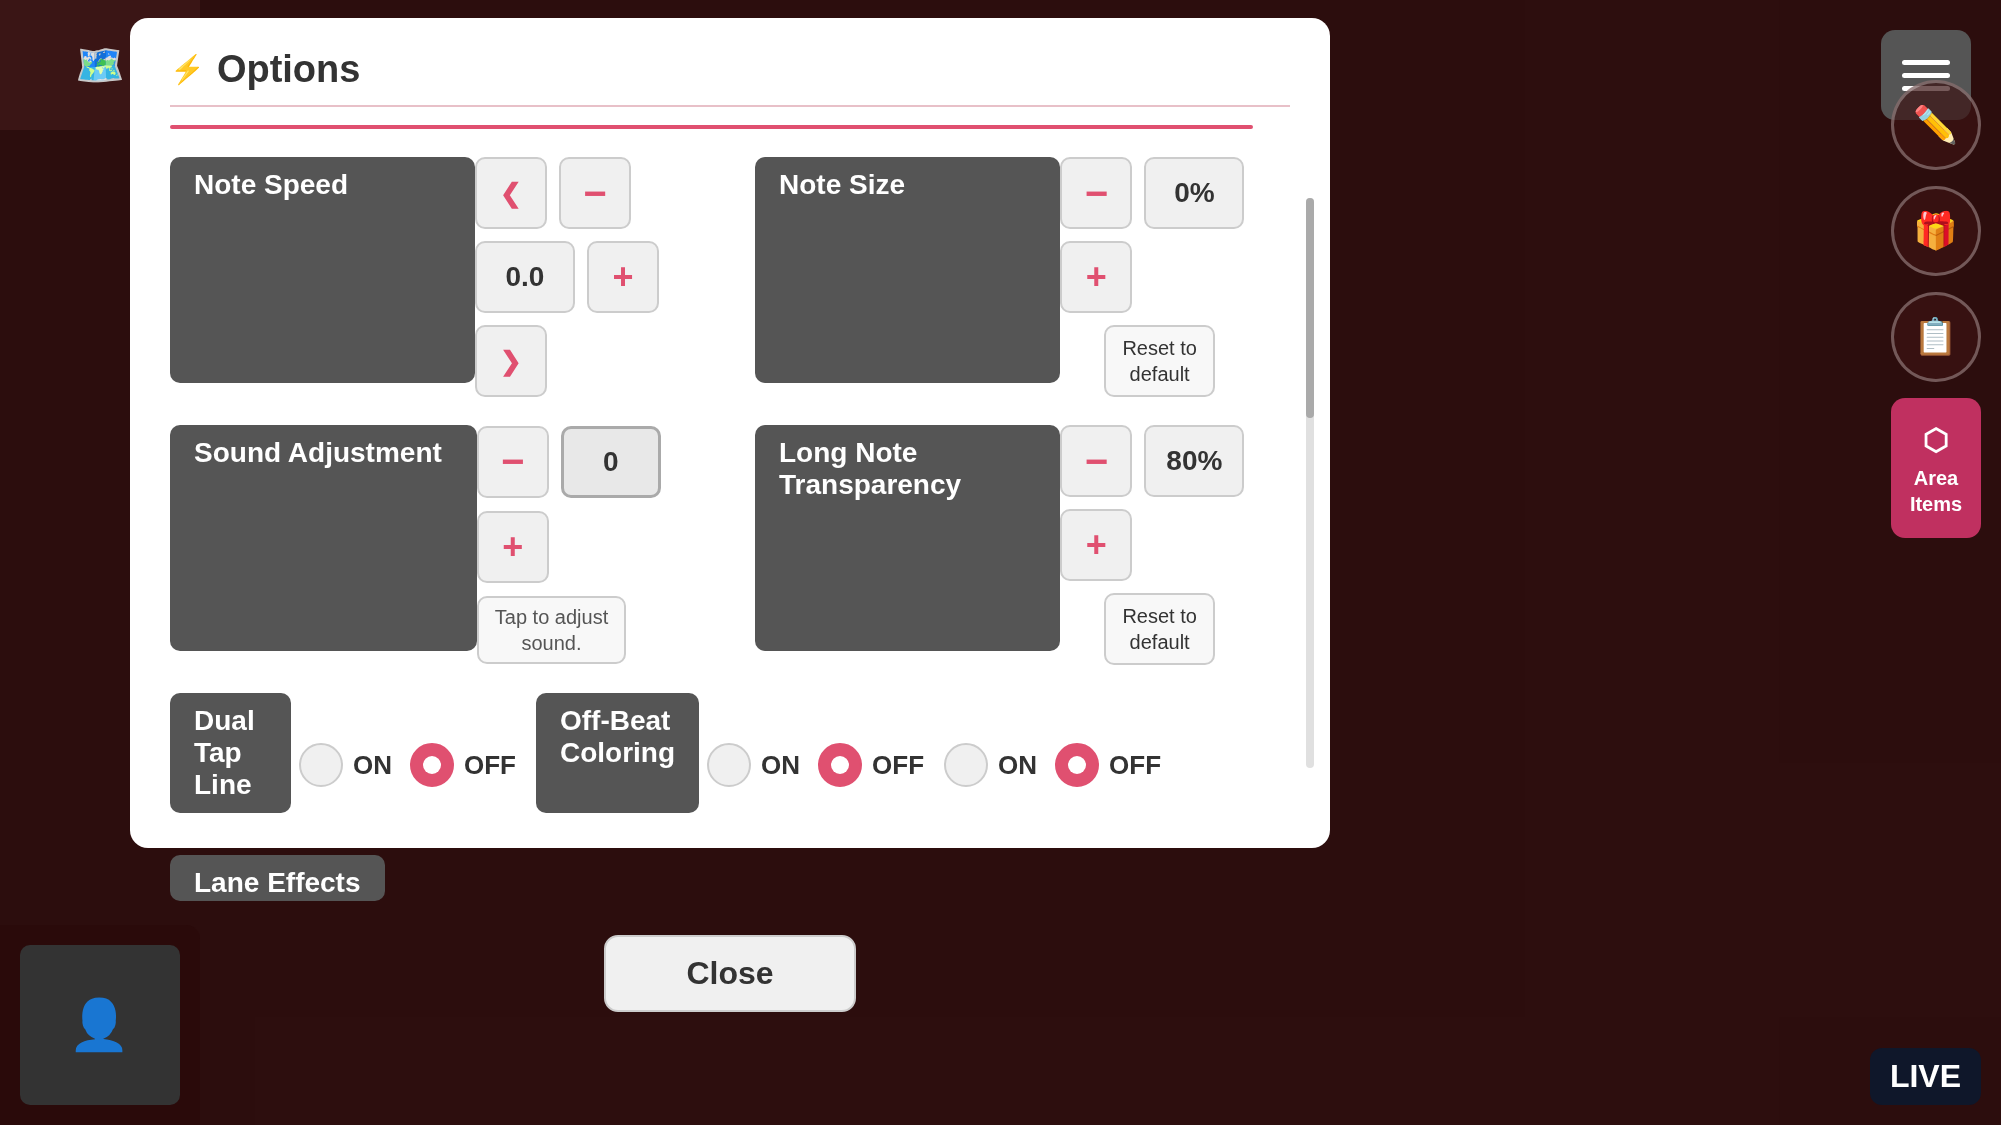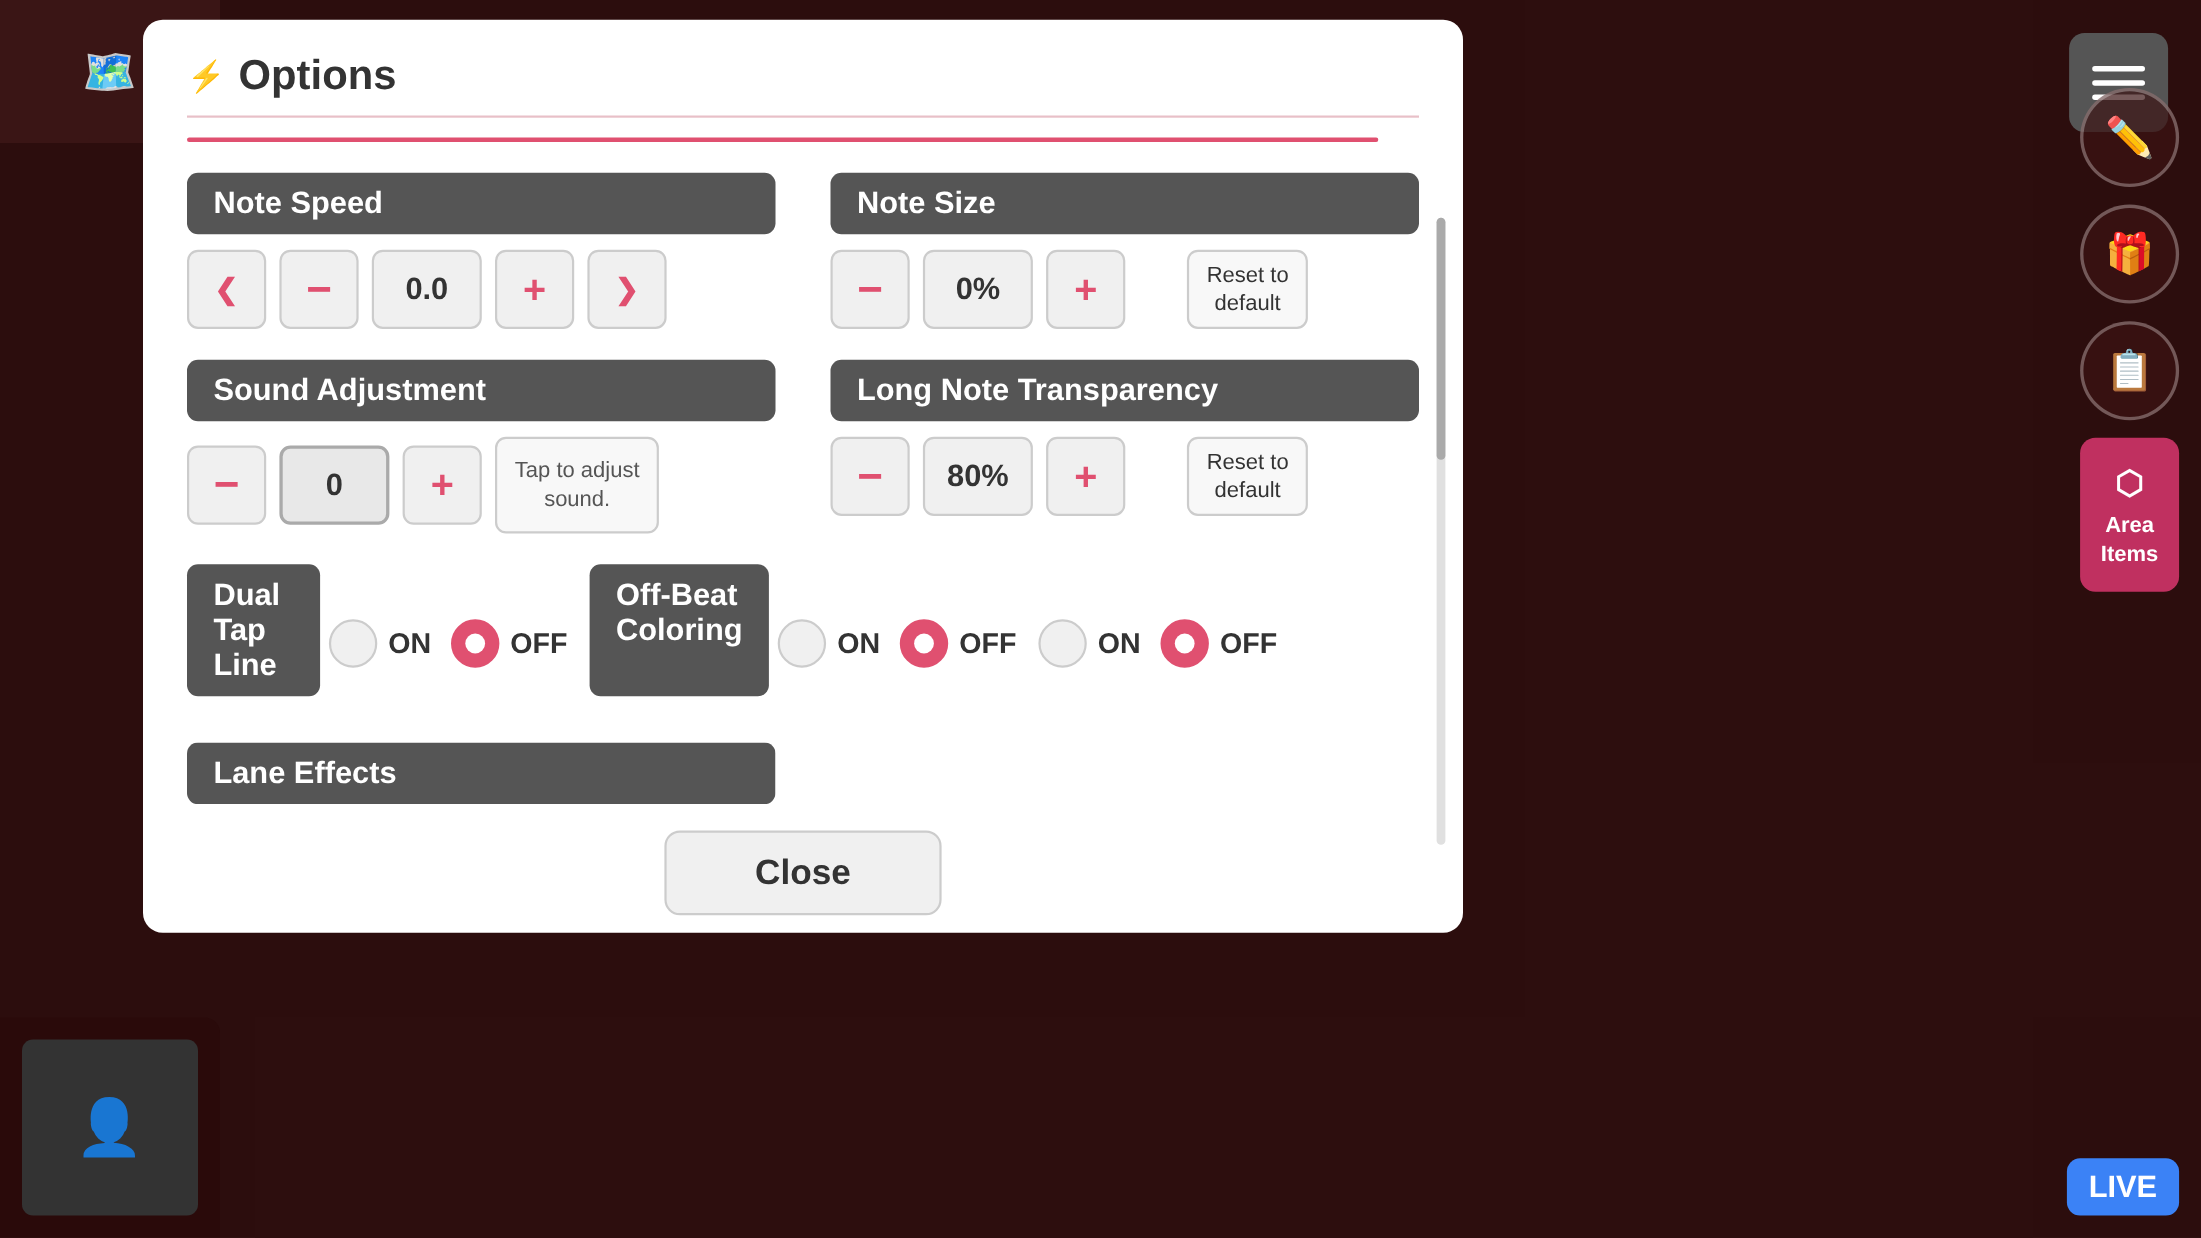--- a/index.html
+++ b/index.html
@@ -159,21 +159,21 @@
     .tap-adjust-btn {
       border-radius: 10px;
       border: 2px solid #ccc;
       background: #f8f8f8;
       font-size: 20px;
       color: #555;
       text-align: center;
       padding: 10px 16px;
       cursor: pointer;
       line-height: 1.3;
-      height: 88px;
+      height: 68px;
       display: flex;
       align-items: center;
       justify-content: center;
     }
 
     .reset-btn {
       border-radius: 10px;
       border: 2px solid #ccc;
       background: #f8f8f8;
       font-size: 20px;
@@ -358,33 +358,33 @@
       background: #3a1515;
       display: flex;
       align-items: center;
       justify-content: center;
       border-radius: 0 0 14px 0;
       overflow: hidden;
     }
 
     .section-col {
       display: flex;
-      flex-direction: column;
+      flex-direction: row;
     }
 
     
     .bottom-live-btn {
       position: absolute;
       right: 20px;
       bottom: 20px;
-      background: #3b82f6;
+      background: #0f172a;
       border-radius: 12px;
       padding: 10px 20px;
       color: #fff;
-      font-size: 28px;
+      font-size: 32px;
       font-weight: 700;
       cursor: pointer;
     }
   </style>
 </head>
 <body>
 
 <div class="bg-overlay"></div>
 
 <div class="top-left">

